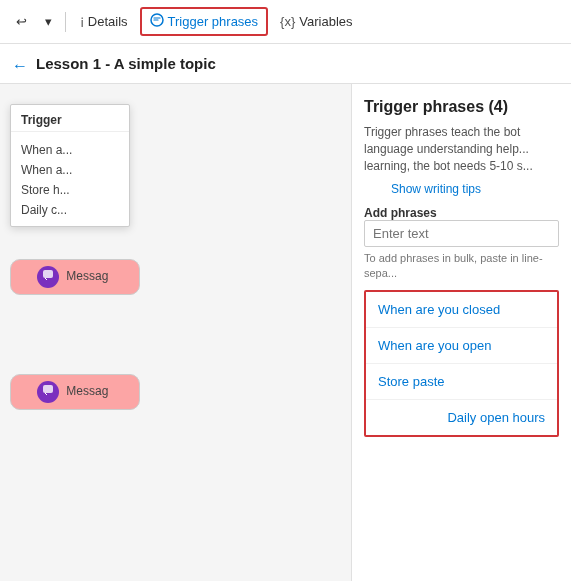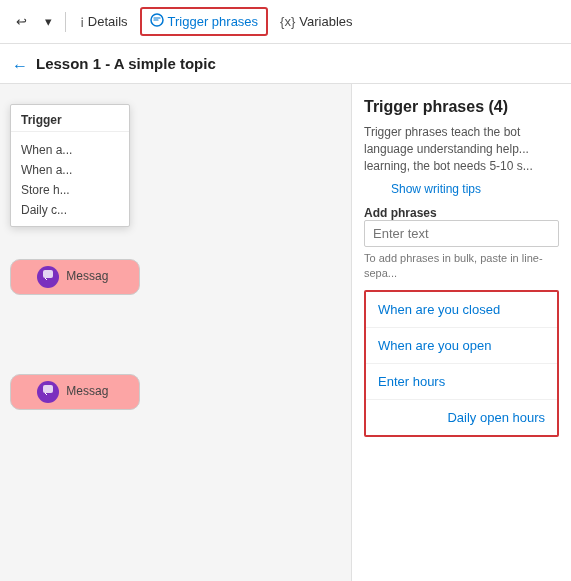--- a/index.html
+++ b/index.html
@@ -295,18 +295,18 @@
 
     <div class="panel-label">Add phrases</div>
 
     <input class="panel-input" type="text" placeholder="Enter text" style="">
 
     <div class="panel-hint">To add phrases in bulk, paste in line-sepa...</div>
 
     <div class="phrases-list">
       <div class="phrase-item">When are you closed</div>
       <div class="phrase-item">When are you open</div>
-      <div class="phrase-item">Enter hours</div>
+      <div class="phrase-item">Store paste</div>
       <div class="phrase-item">Daily open hours</div>
     </div>
 
   </div>
 </div>
 
 </body></html>

